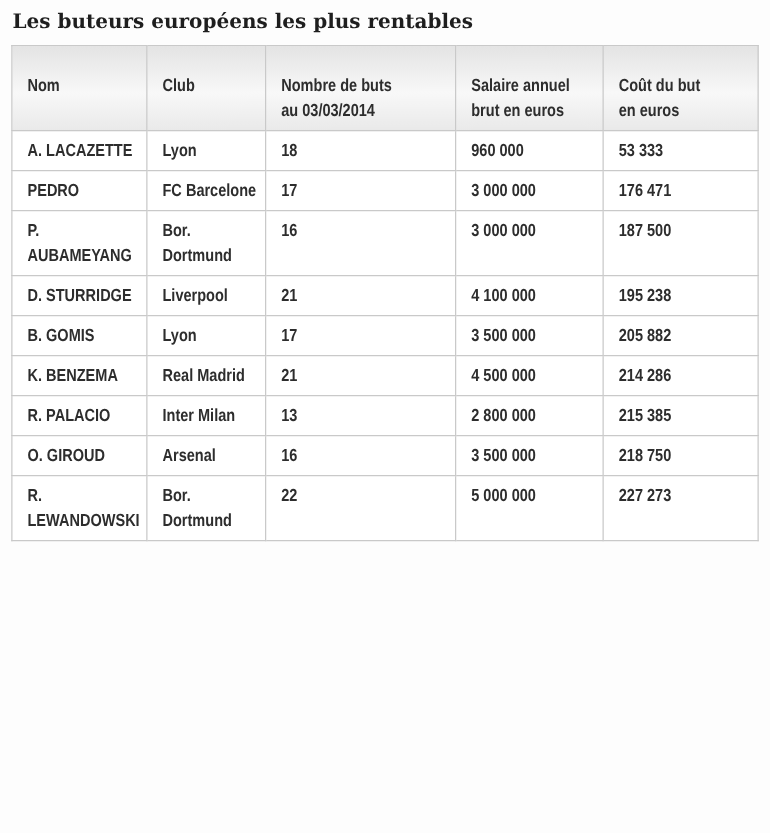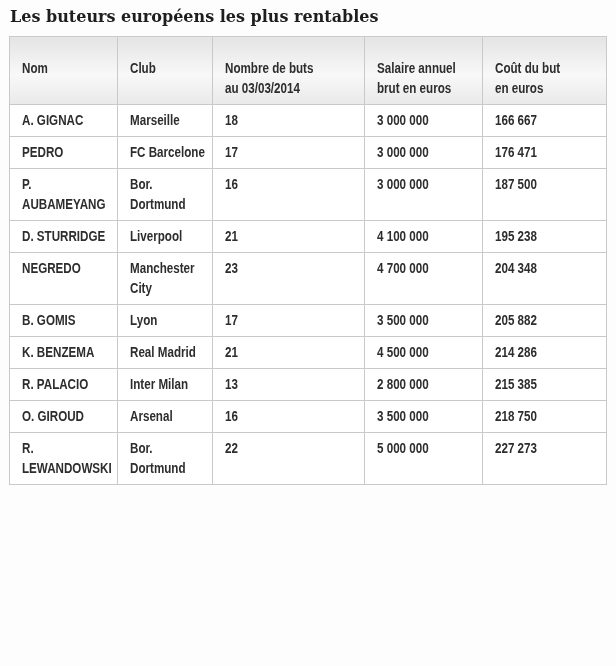--- a/index.html
+++ b/index.html
@@ -88,25 +88,25 @@
           <th><span class="ct">Nombre de buts
 au 03/03/2014</span></th>
           <th><span class="ct">Salaire annuel
 brut en euros</span></th>
           <th><span class="ct">Coût du but
 en euros</span></th>
         </tr>
     </thead>
     <tbody id="table-body">
         <tr>
-          <td><span class="ct">A. GIGNAC</span></td>
-          <td><span class="ct">Marseille</span></td>
+          <td><span class="ct">A. LACAZETTE</span></td>
+          <td><span class="ct">Lyon</span></td>
           <td><span class="ct">18</span></td>
-          <td><span class="ct">3 000 000</span></td>
-          <td><span class="ct">166 667</span></td>
+          <td><span class="ct">960 000</span></td>
+          <td><span class="ct">53 333</span></td>
         </tr>
         <tr>
           <td><span class="ct">PEDRO</span></td>
           <td><span class="ct">FC Barcelone</span></td>
           <td><span class="ct">17</span></td>
           <td><span class="ct">3 000 000</span></td>
           <td><span class="ct">176 471</span></td>
         </tr>
         <tr>
           <td><span class="ct">P.
@@ -116,28 +116,20 @@
           <td><span class="ct">16</span></td>
           <td><span class="ct">3 000 000</span></td>
           <td><span class="ct">187 500</span></td>
         </tr>
         <tr>
           <td><span class="ct">D. STURRIDGE</span></td>
           <td><span class="ct">Liverpool</span></td>
           <td><span class="ct">21</span></td>
           <td><span class="ct">4 100 000</span></td>
           <td><span class="ct">195 238</span></td>
-        </tr>
-        <tr>
-          <td><span class="ct">NEGREDO</span></td>
-          <td><span class="ct">Manchester
-City</span></td>
-          <td><span class="ct">23</span></td>
-          <td><span class="ct">4 700 000</span></td>
-          <td><span class="ct">204 348</span></td>
         </tr>
         <tr>
           <td><span class="ct">B. GOMIS</span></td>
           <td><span class="ct">Lyon</span></td>
           <td><span class="ct">17</span></td>
           <td><span class="ct">3 500 000</span></td>
           <td><span class="ct">205 882</span></td>
         </tr>
         <tr>
           <td><span class="ct">K. BENZEMA</span></td>

